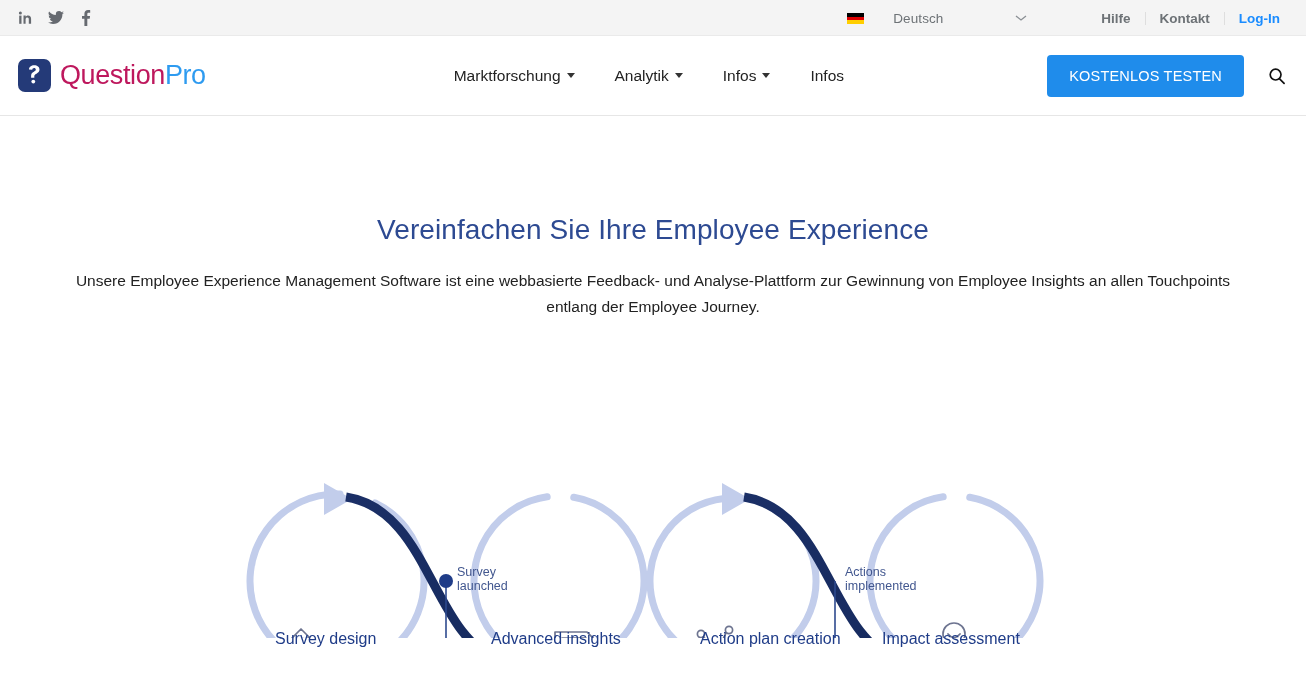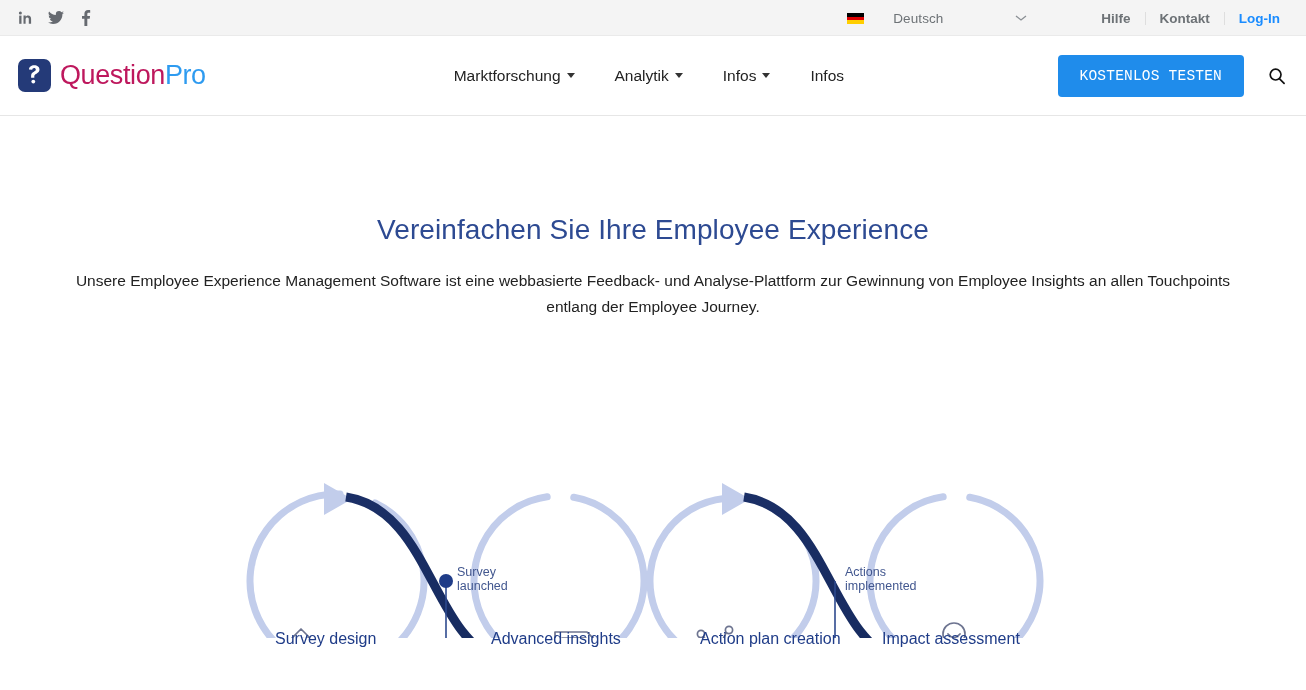--- a/index.html
+++ b/index.html
@@ -139,21 +139,21 @@
   }
   .cta {
     background: #1f8ceb;
     color: #fff;
     font-size: 14.5px;
     padding: 13px 22px;
     border: none;
     border-radius: 4px;
     cursor: pointer;
     letter-spacing: .2px;
-    font-family: Liberation Mono, monospace;
+    font-family: Liberation Sans, sans-serif;
   }
   .search-btn {
     margin-left: 22px;
     width: 22px; height: 22px;
     display: flex; align-items: center; justify-content: center;
     cursor: pointer;
     color: #111;
   }
 
   

